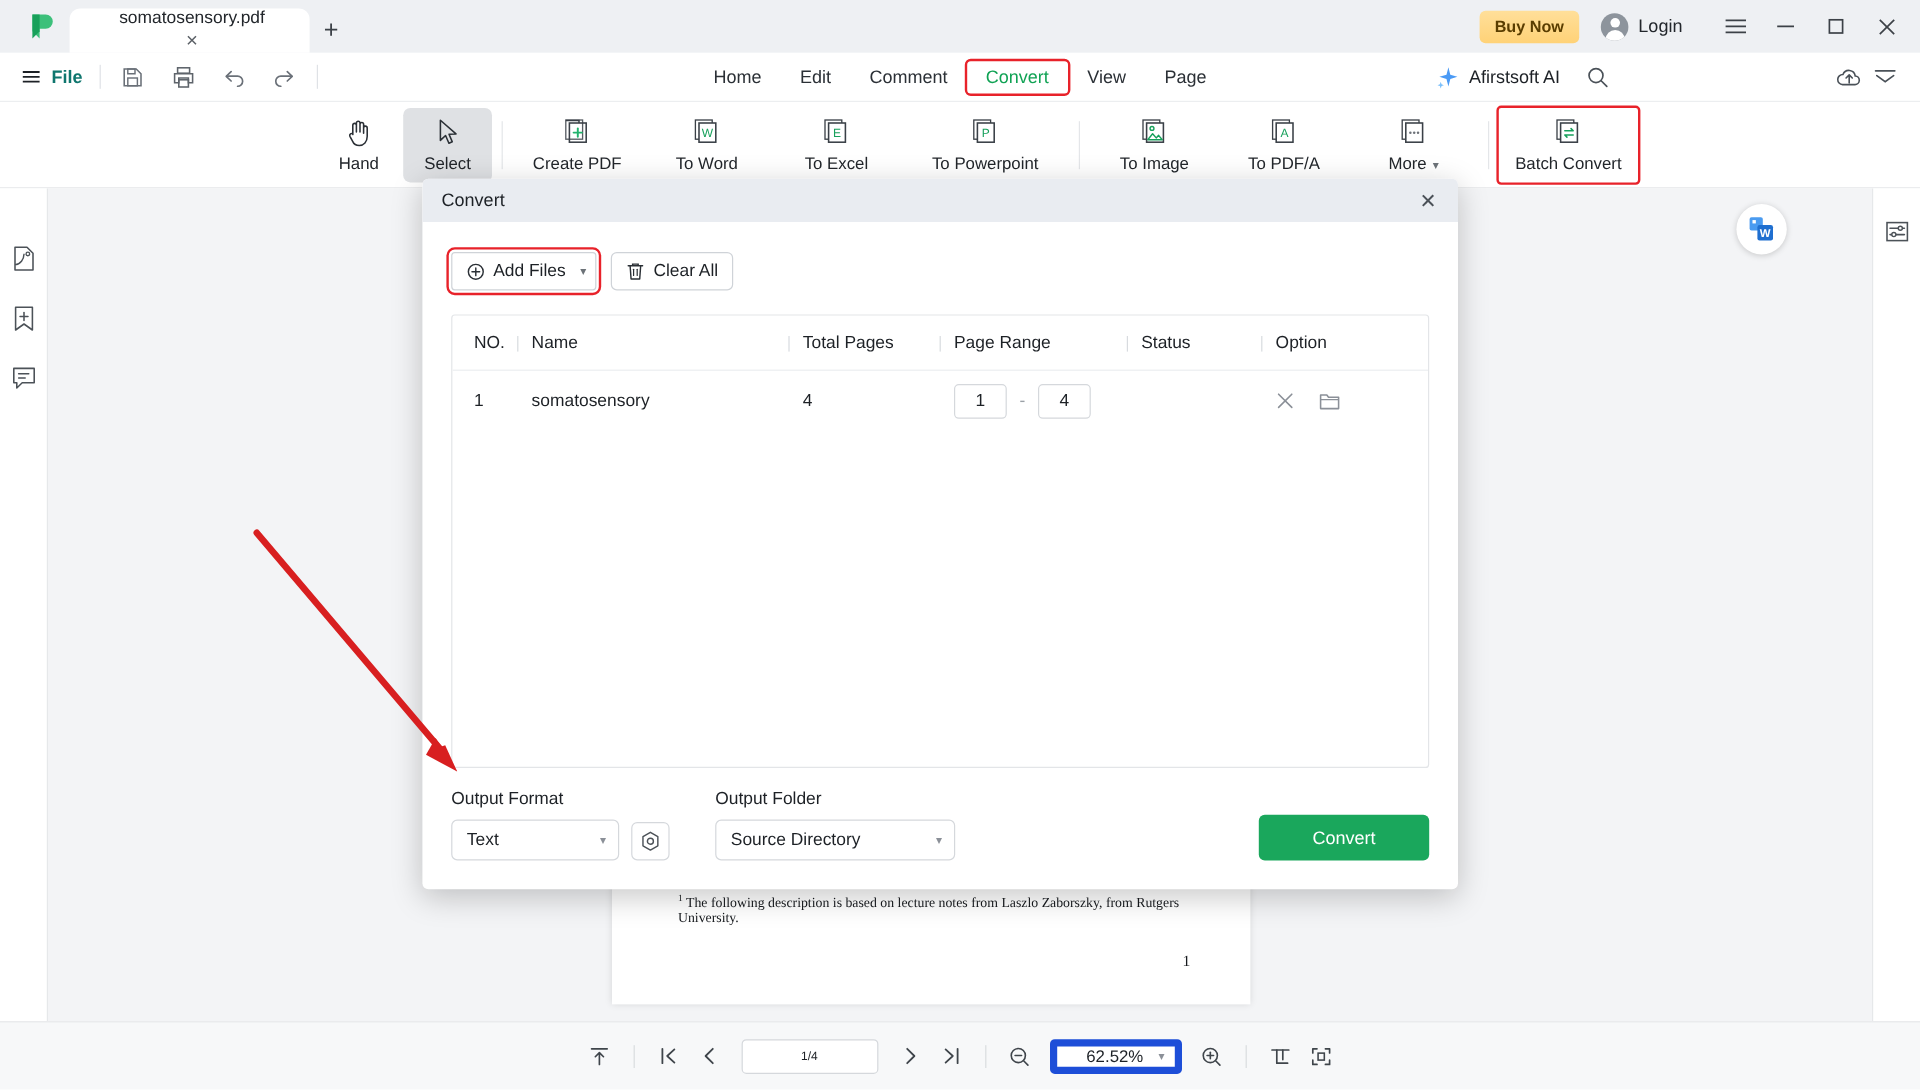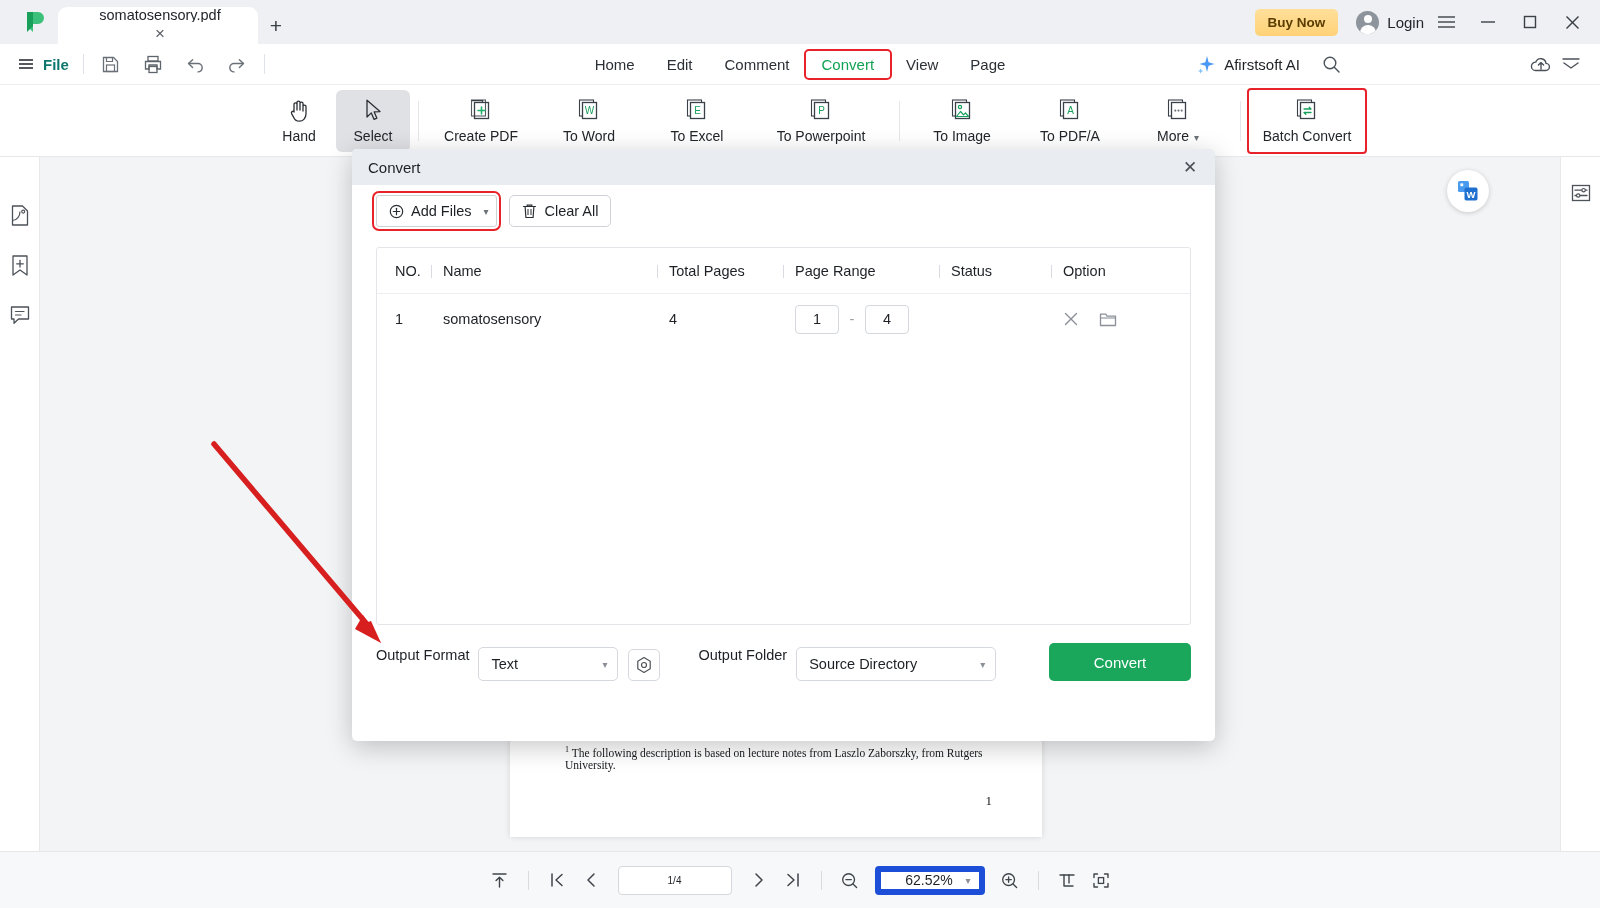--- a/index.html
+++ b/index.html
@@ -48,21 +48,21 @@
   }
   .title-right {
     margin-left: auto; display: flex; align-items: center; height: 44px;
     padding-right: 8px; gap: 2px;
   }
   .buy-now {
     background: linear-gradient(180deg,#ffdf9a 0%, #ffd277 100%);
     color: #5a3d00; font-size: 13.5px; font-weight: bold;
     border-radius: 5px; padding: 6px 13px; margin-right: 16px;
   }
-  .login-wrap { display: flex; align-items: center; gap: 8px; }
+  .login-wrap { display: flex; align-items: center; gap: 8px; margin-right: 22px; }
   .avatar-circle {
     width: 23px; height: 23px; border-radius: 50%; background: #8d949c;
     position: relative; overflow: hidden;
   }
   .avatar-circle::before{
     content:""; position:absolute; left:7.5px; top:4px; width:8px; height:8px;
     border-radius:50%; background:#fff;
   }
   .avatar-circle::after{
     content:""; position:absolute; left:3.5px; top:14px; width:16px; height:12px;
@@ -171,21 +171,21 @@
     overflow:hidden;
   }
   .dlg-head {
     height: 36px; background:#e9ecf1; display:flex; align-items:center;
     padding: 0 12px 0 16px;
   }
   .dlg-title { font-size: 15px; color: #1d2126; }
   .dlg-close { margin-left:auto; width: 26px; height: 26px; display:flex; align-items:center;
                justify-content:center; color:#4b5158; font-size: 17px; }
   .dlg-body { padding: 0 24px; }
-  .toolrow { display:flex; align-items:center; gap: 12px; padding-top: 10px; }
+  .toolrow { display:flex; align-items:center; gap: 12px; padding-top: 25px; }
   .btn-outline {
     height: 32px; border: 1px solid #cfd3d8; border-radius: 5px; background:#fff;
     display:flex; align-items:center; gap: 7px; padding: 0 12px;
     font-size: 14.5px; color: #1d2126;
   }
   .btn-addfiles { padding-right: 8px; }
   .boxred { outline: 2.5px solid #e8222a; border-radius: 3px; outline-offset: 2px; }
   .filetable {
     margin-top: 20px; border: 1px solid #e3e5e8; border-radius: 3px;
     height: 378px; background:#fff; overflow:hidden;
@@ -206,21 +206,21 @@
   .td { font-size: 14.5px; color:#1d2126; }
   .num-box {
     display:inline-flex; align-items:center; justify-content:center;
     width: 44px; height: 29px; border:1px solid #d5d8dc; border-radius:4px;
     font-size: 14.5px; color:#1d2126; background:#fff;
   }
   .dash { display:inline-block; width: 18px; text-align:center; color:#9aa0a6; }
   .opt-icons { display:flex; align-items:center; gap: 20px; color:#8b9098; }
 
   .bottomrow { display:flex; align-items:flex-end; padding-top: 18px; }
-  .field-group { display:flex; flex-direction:row; gap: 9px; }
+  .field-group { display:flex; flex-direction:column; gap: 9px; }
   .field-label { font-size: 14.5px; color:#1d2126; }
   .select {
     height: 34px; border:1px solid #d5d8dc; border-radius:5px; background:#fff;
     display:flex; align-items:center; padding: 0 10px 0 12px;
     font-size: 14.5px; color:#1d2126;
   }
   .select .sv { flex:1; }
   .select .sc { color:#8b9098; font-size: 10px; }
   .sel-format { width: 140px; }
   .sel-folder { width: 200px; }

